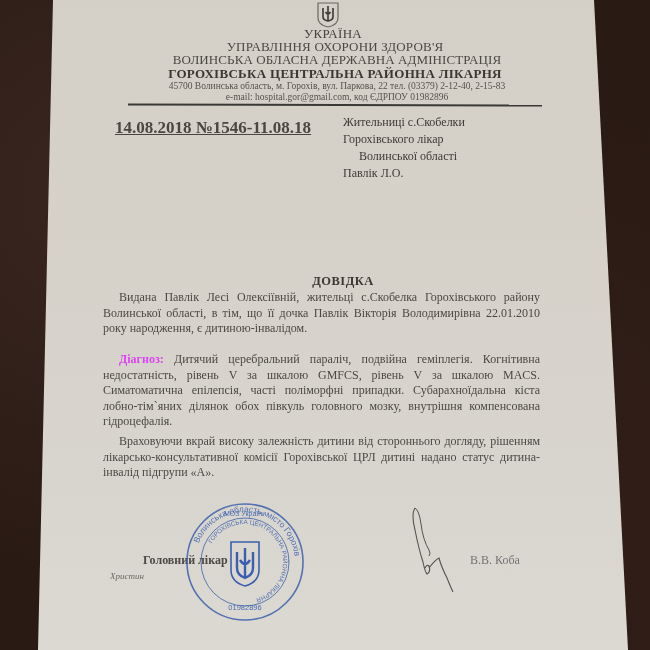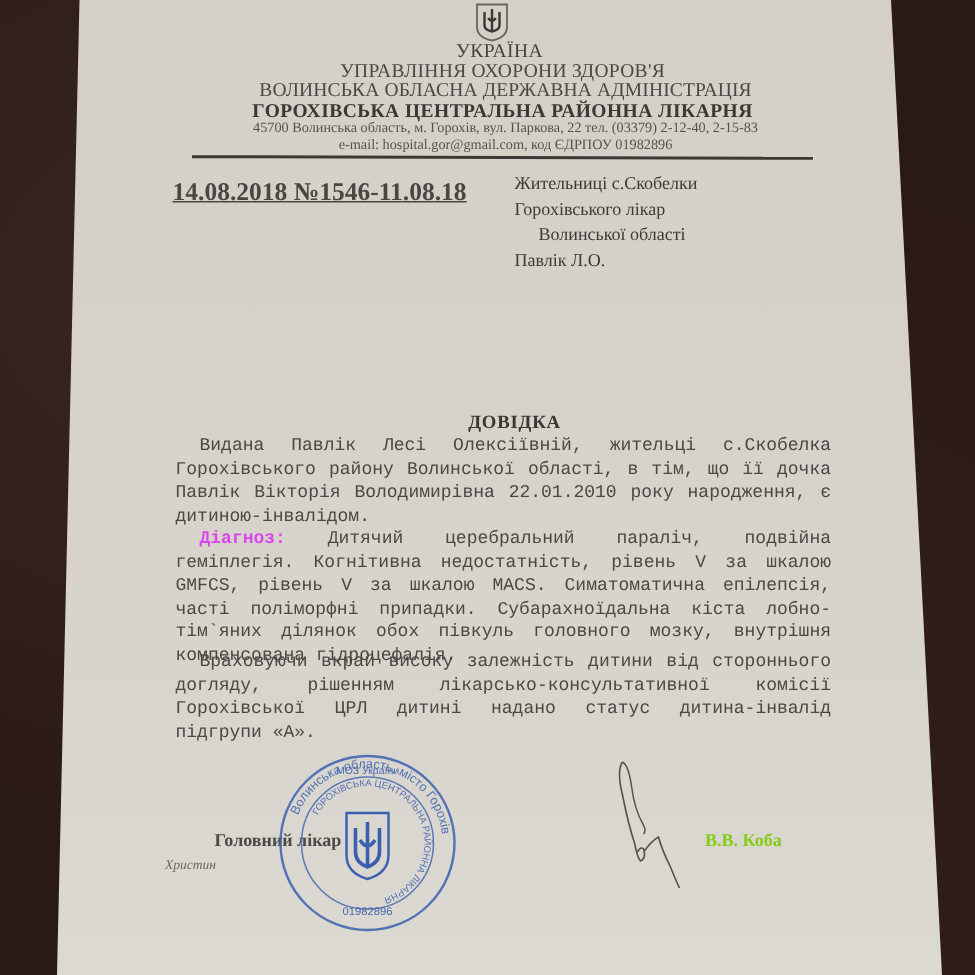--- a/index.html
+++ b/index.html
@@ -30,30 +30,30 @@
 
     .refno { left: 115px; top: 118px; font-size: 17px; font-weight: bold; color: #4a4742; text-decoration: underline; }
     .addr { left: 343px; font-size: 12px; font-weight: normal; color: #3c3a36; }
     .addr.l1 { top: 115px; }
     .addr.l2 { top: 132px; }
     .addr.l3 { top: 149px; margin-left: 16px; }
     .addr.l4 { top: 166px; }
 
     .title { top: 274px; font-size: 12.5px; font-weight: bold; color: #3a3834; left: 18px; letter-spacing: 0.5px; }
 
-    .body-text { position: absolute; left: 117px; width: 437px; font-size: 12px; line-height: 15.6px; color: #4a4843; text-align: justify; font-family: Liberation Mono, monospace; }
+    .body-text { position: absolute; left: 103px; width: 437px; font-size: 12px; line-height: 15.6px; color: #4a4843; text-align: justify; }
     .p1 { top: 290px; }
     .p2 { top: 352px; }
     .p3 { top: 434px; }
     .indent { text-indent: 16px; }
     .body-text b { color: #d946ef; }
 
     .sign-role { left: 111px; top: 553px; font-size: 12px; font-weight: bold; color: #4a4843; margin-left: 32px; }
     .sign-sub { left: 110px; top: 571px; font-size: 9px; font-style: italic; color: #6a6862; }
-    .sign-name { left: 470px; top: 553px; font-size: 12px; font-weight: bold; color: #84cc16; }
+    .sign-name { left: 470px; top: 553px; font-size: 12px; font-weight: normal; color: #737373; }
     .stamp { position: absolute; left: 183px; top: 500px; width: 124px; height: 124px; }
     .signature { position: absolute; left: 405px; top: 500px; width: 70px; height: 95px; }
   </style>
 </head>
 <body>
 
 <div class="paper"></div>
 
 <svg class="coat" viewBox="0 0 24 26">
   <path d="M2 1 H22 V16 Q22 23 12 25 Q2 23 2 16 Z" fill="none" stroke="#6a6760" stroke-width="1.2"></path>

